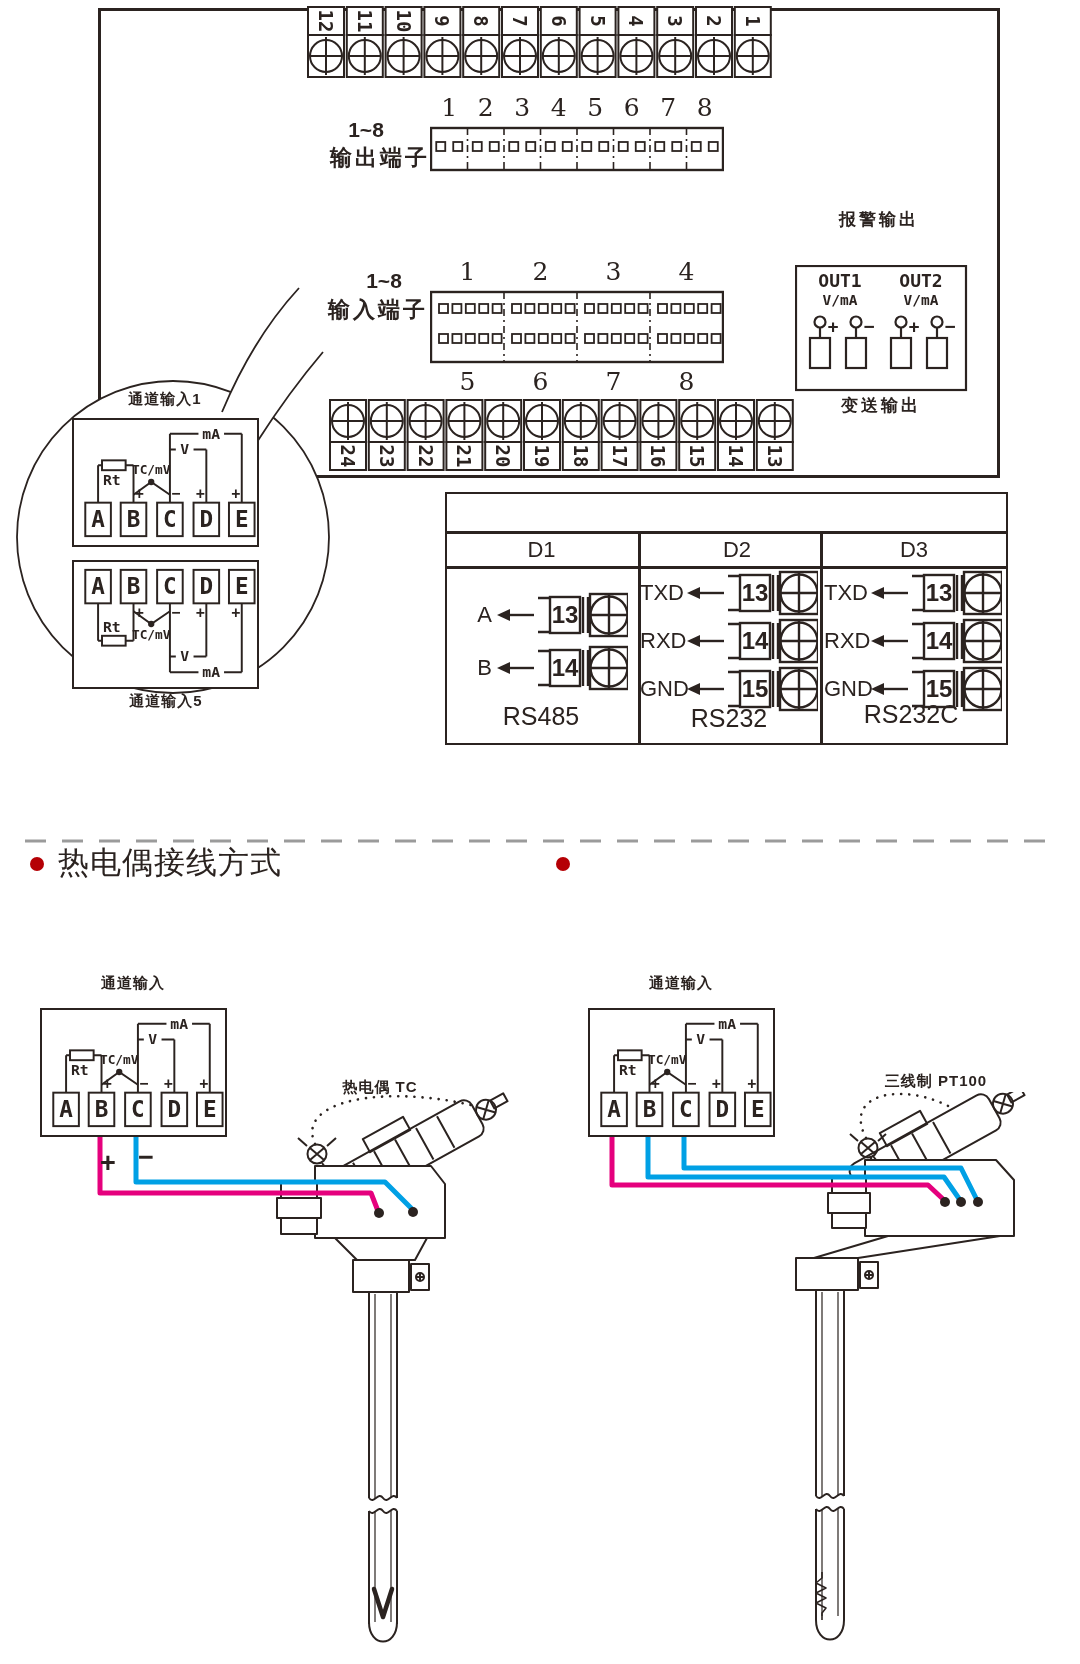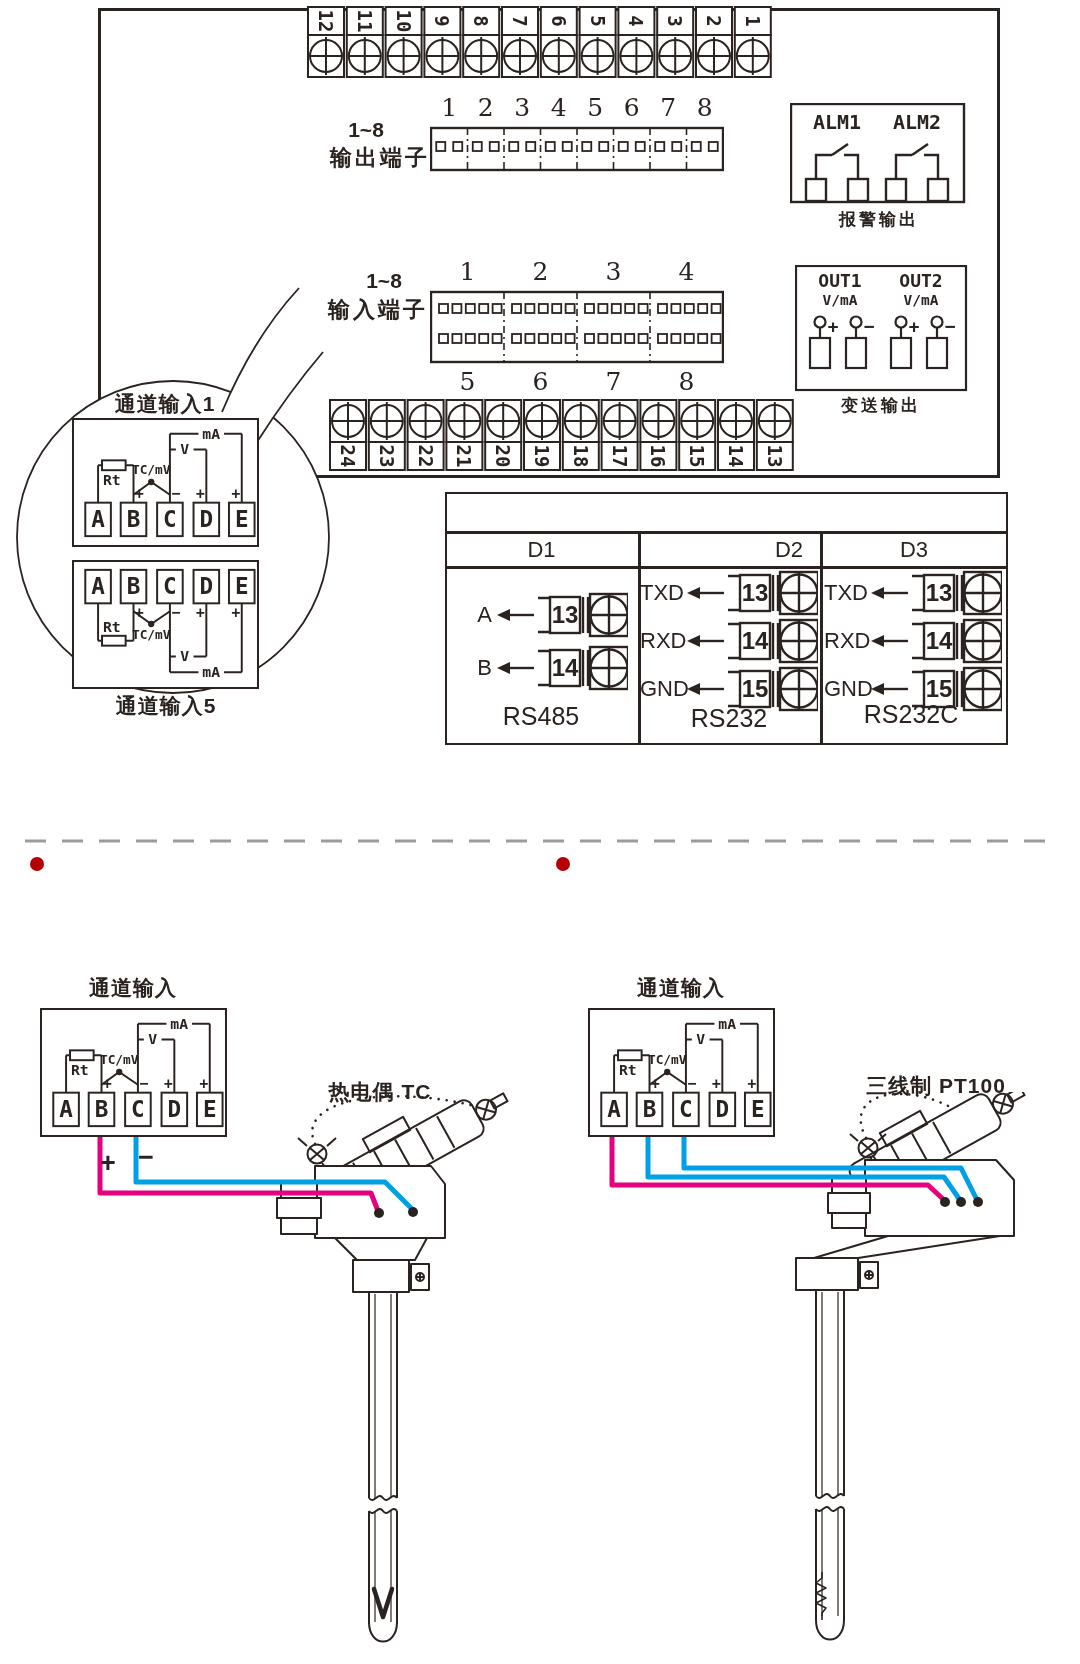--- a/index.html
+++ b/index.html
@@ -7,21 +7,21 @@
   #canvas { position:relative; width:1080px; height:1664px; background:#fff;
             font-family:"Liberation Sans",sans-serif; color:#2b2320; overflow:hidden; }
   .abs { position:absolute; }
   .dev-outline { border:3px solid #2b2320; z-index:1; }
   .z2 { z-index:2; } .z3 { z-index:3; } .z6 { z-index:6; }
   .z8 { z-index:8; } .z9 { z-index:9; }
   .dlab { font-size:22px; font-weight:600; letter-spacing:3px; text-align:center; white-space:nowrap; }
   .dlab-sm { font-size:21px; font-weight:600; text-align:center; white-space:nowrap; }
   .cap { font-size:17px; font-weight:600; letter-spacing:3px; text-align:center; }
   .bbox { border:2.5px solid #2b2320; background:#fff; z-index:5; }
-  .btitle { font-size:21px; font-weight:600; letter-spacing:1px; text-align:center; z-index:6; }
+  .btitle { font-size:15px; font-weight:600; letter-spacing:1px; text-align:center; z-index:6; }
   .comm-line { background:#2b2320; z-index:3; }
   .comm-cell-hd { font-size:22px; text-align:center; z-index:3; }
   .comm-title { font-size:26px; font-weight:600; letter-spacing:14px; text-align:center; z-index:3; }
   .comm-row { position:absolute; display:flex; align-items:center; gap:2px; height:46px; z-index:4; }
   .comm-sig { width:44px; text-align:right; font-size:22px; padding-right:2px; }
   .comm-cap { position:absolute; width:150px; text-align:center; font-size:25px; z-index:4; }
   .bullet { width:14px; height:14px; border-radius:50%; z-index:5; }
   .hdg { font-size:31px; font-weight:500; letter-spacing:1px; white-space:nowrap; z-index:5; }
   svg text { font-family:"DejaVu Sans Mono",monospace; }
   .t-mono { font-weight:bold; }
@@ -148,37 +148,20 @@
           <text x="19.25" y="26" class="t-serif" font-size="25" text-anchor="middle" fill="#2b2320">1</text>
           <text x="55.75" y="26" class="t-serif" font-size="25" text-anchor="middle" fill="#2b2320">2</text>
           <text x="92.25" y="26" class="t-serif" font-size="25" text-anchor="middle" fill="#2b2320">3</text>
           <text x="128.75" y="26" class="t-serif" font-size="25" text-anchor="middle" fill="#2b2320">4</text>
           <text x="165.25" y="26" class="t-serif" font-size="25" text-anchor="middle" fill="#2b2320">5</text>
           <text x="201.75" y="26" class="t-serif" font-size="25" text-anchor="middle" fill="#2b2320">6</text>
           <text x="238.25" y="26" class="t-serif" font-size="25" text-anchor="middle" fill="#2b2320">7</text>
           <text x="274.75" y="26" class="t-serif" font-size="25" text-anchor="middle" fill="#2b2320">8</text>
         </svg></span></div>
 
-  <div class="abs z2" style="left:790px;top:103px;"><span><svg width="177" height="102">
-          <g fill="none" stroke="#2b2320" stroke-width="2.4">
-            <rect x="1" y="1" width="173" height="98"></rect>
-            <path d="M26,76 V52 H42"></path>
-            <path d="M68,76 V52 H54"></path>
-            <line x1="42" y1="52" x2="58" y2="41"></line>
-            <rect x="16" y="76" width="20" height="22"></rect>
-            <rect x="58" y="76" width="20" height="22"></rect>
-            <path d="M106,76 V52 H122"></path>
-            <path d="M148,76 V52 H134"></path>
-            <line x1="122" y1="52" x2="138" y2="41"></line>
-            <rect x="96" y="76" width="20" height="22"></rect>
-            <rect x="138" y="76" width="20" height="22"></rect>
-          </g>
-          <text x="47" y="26" class="t-mono" font-size="20" text-anchor="middle" fill="#2b2320">ALM1</text>
-          <text x="127" y="26" class="t-mono" font-size="20" text-anchor="middle" fill="#2b2320">ALM2</text>
-        </svg></span></div>
   <div class="abs z2 cap" style="left:797px;top:208px;width:164px;">报警输出</div>
 
   <div class="abs z6 dlab-sm" style="left:324px;top:269px;width:120px;">1~8</div>
   <div class="abs z6 dlab" style="left:310px;top:295px;width:136px;">输入端子</div>
 
   <div class="abs z2" style="left:430px;top:256px;"><span><svg width="294" height="144">
           <g fill="none" stroke="#2b2320" stroke-width="2.4">
             <rect x="1" y="36" width="292" height="70"></rect>
           </g>
           <path d="M74,36 V106 M147,36 V106 M220,36 V106 " fill="none" stroke="#2b2320" stroke-width="1.6" stroke-dasharray="7 4 2 4"></path>
@@ -407,21 +390,21 @@
           <text x="66" y="57" class="t-sans" font-size="16" text-anchor="middle" fill="#2b2320">+</text>
           <text x="103" y="57" class="t-sans" font-size="16" text-anchor="middle" fill="#2b2320">−</text>
           <text x="128" y="57" class="t-sans" font-size="16" text-anchor="middle" fill="#2b2320">+</text>
           <text x="164" y="57" class="t-sans" font-size="16" text-anchor="middle" fill="#2b2320">+</text>
         </svg></span></div>
   <div class="abs btitle" style="left:76px;top:692px;width:180px;">通道输入5</div>
 
   <div class="abs dev-outline z2" style="left:445px;top:492px;width:563px;height:253px;border-width:2.5px;"></div>
   <div class="abs comm-line" style="left:445px;top:531px;width:563px;height:2.5px;"></div>
   <div class="abs comm-cell-hd" style="left:445px;top:537px;width:193px;">D1</div>
-  <div class="abs comm-cell-hd" style="left:609px;top:537px;width:194px;text-align:right;">D2</div>
+  <div class="abs comm-cell-hd" style="left:640px;top:537px;width:194px;">D2</div>
   <div class="abs comm-cell-hd" style="left:820px;top:537px;width:188px;">D3</div>
   <div class="abs comm-line" style="left:445px;top:566px;width:563px;height:2.5px;"></div>
   <div class="abs comm-line" style="left:638px;top:531px;width:2.5px;height:212px;"></div>
   <div class="abs comm-line" style="left:820px;top:531px;width:2.5px;height:212px;"></div>
   <div>
       <div class="comm-row" style="left:450px;top:592px">
         <span class="comm-sig">A</span>
         <svg width="38" height="46">
           <line x1="8" y1="23" x2="38" y2="23" stroke="#2b2320" stroke-width="2.4"></line>
           <polygon points="1,23 14,17 14,29" fill="#2b2320"></polygon>
@@ -579,20 +562,21 @@
           </g>
           <text x="29" y="31" class="t-num" text-anchor="middle" fill="#2b2320">15</text>
         </svg>
       </div>
     </div>
   <div class="abs comm-cap" style="left:466px;top:702px;">RS485</div>
   <div class="abs comm-cap" style="left:654px;top:704px;">RS232</div>
   <div class="abs comm-cap" style="left:836px;top:700px;">RS232C</div>
 
   <div class="abs bullet" style="left:30px;top:857px;background:#b50005;"></div>
+  <div class="abs hdg" style="left:58px;top:842px;">热电偶接线方式</div>
   <div class="abs bullet" style="left:556px;top:857px;background:#b50005;"></div>
 
   <div class="abs btitle" style="left:58px;top:974px;width:150px;">通道输入</div>
   <div class="abs bbox" style="left:40px;top:1008px;width:187px;height:129px;"><span><svg viewBox="0 0 184 126" width="182" height="124">
           <g fill="none" stroke="#2b2320" stroke-width="2">
             <rect x="11" y="84" width="26" height="34" fill="#fff"></rect>
             <rect x="47" y="84" width="26" height="34" fill="#fff"></rect>
             <rect x="84" y="84" width="26" height="34" fill="#fff"></rect>
             <rect x="121" y="84" width="26" height="34" fill="#fff"></rect>
             <rect x="157" y="84" width="26" height="34" fill="#fff"></rect>

